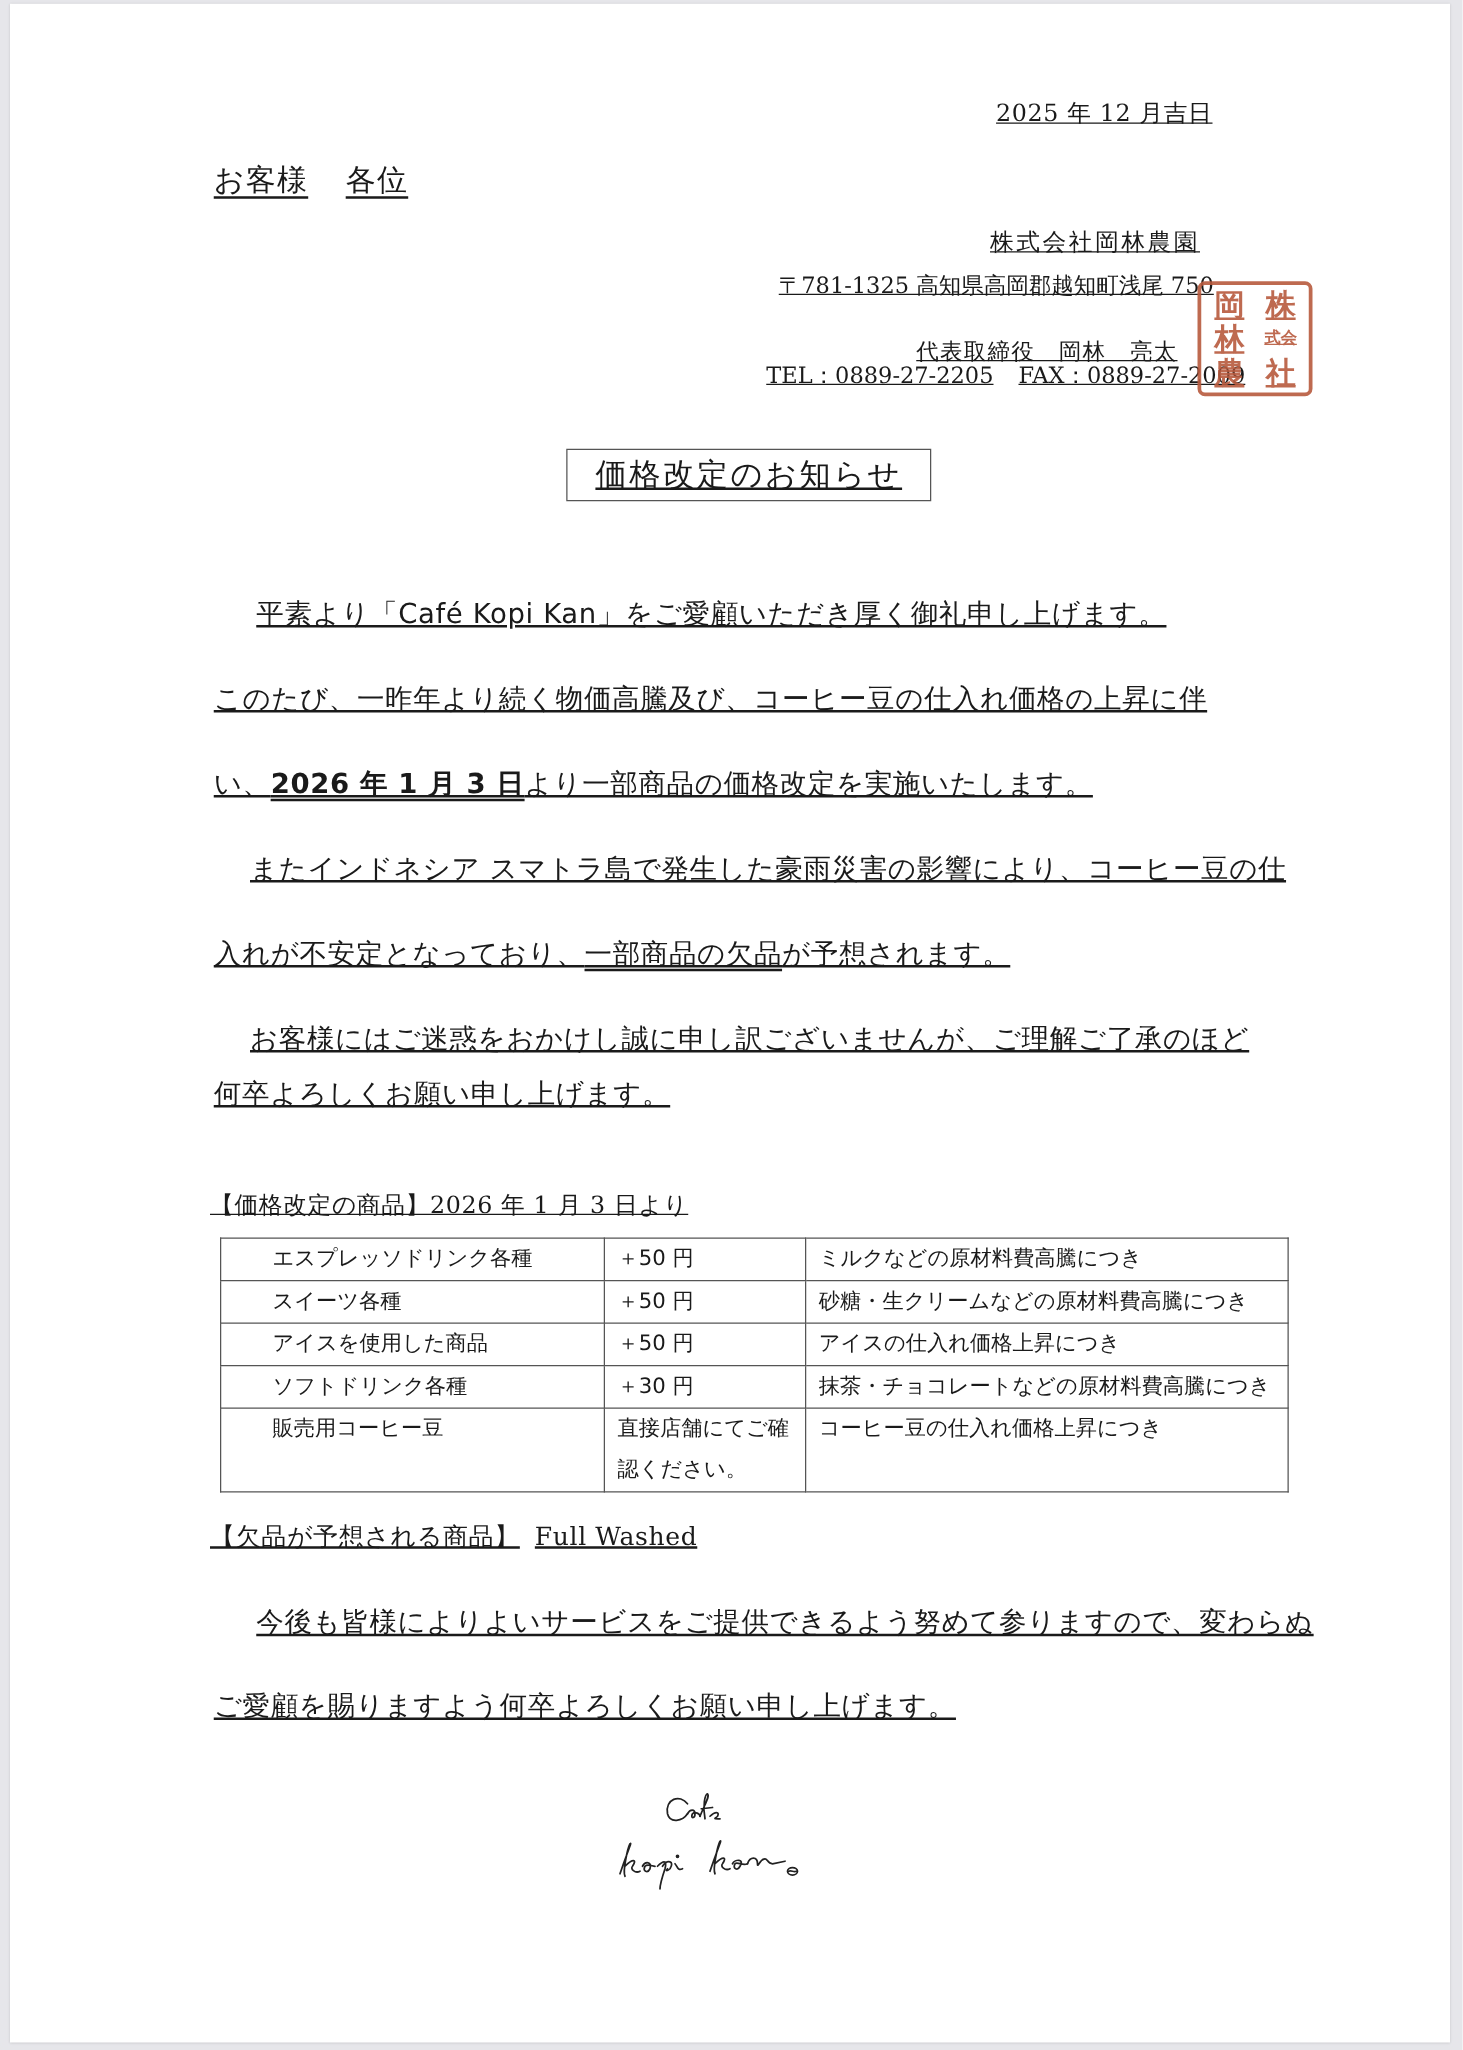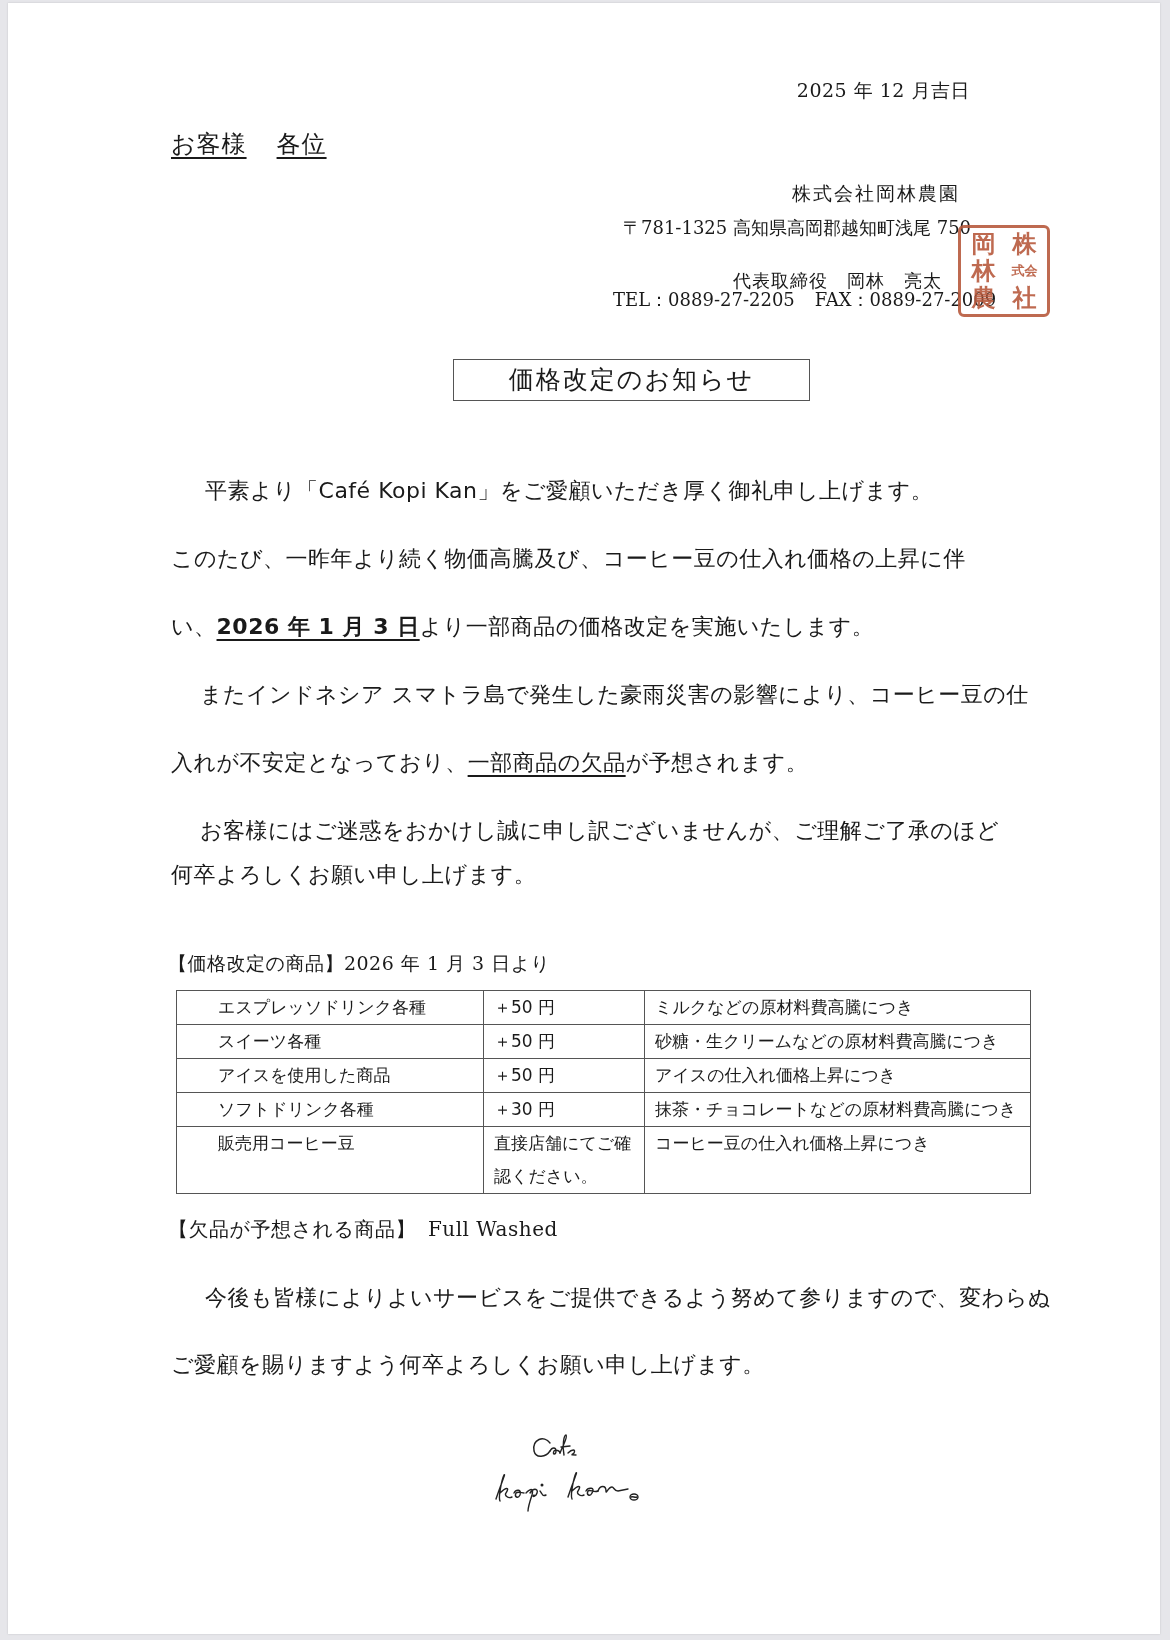--- a/index.html
+++ b/index.html
@@ -11,21 +11,21 @@
     font-family: "DejaVu Serif", "Liberation Serif", serif;
     color: #1a1a1a;
   }
   .page {
     position: absolute;
     left: 8px; top: 3px;
     width: 1152px; height: 1631px;
     background: #ffffff;
     box-shadow: 0 0 2px rgba(0,0,0,0.15);
   }
-  .abs { position: absolute; white-space: nowrap; }
+  .abs { position: absolute; white-space: nowrap; text-decoration: underline; }
 
   .date { right: 190px; top: 75px; font-size: 19px; letter-spacing: 0.5px; }
   .addressee {
     left: 163px; top: 125px; font-size: 24px;
     text-decoration: underline; text-underline-offset: 5px;
     font-family: "DejaVu Sans", "Liberation Sans", sans-serif;
     letter-spacing: 1px;
   }
   .addressee .gap { display: inline-block; width: 30px; }
 
@@ -50,21 +50,21 @@
     font-size: 24px;
     line-height: 1;
     text-align: center;
     align-items: center;
     padding: 2px;
     opacity: 0.9;
   }
   .seal span { display: block; }
 
   .title-box {
-    left: 445px; top: 356px; width: 357px; height: 42px;
+    left: 445px; top: 356px; width: 292px; height: 42px;
     border: 1.5px solid #555;
     box-sizing: border-box;
     text-align: center;
     font-size: 25px;
     line-height: 40px;
     font-family: "DejaVu Sans", "Liberation Sans", sans-serif;
     letter-spacing: 2px;
   }
 
   .body-text {

